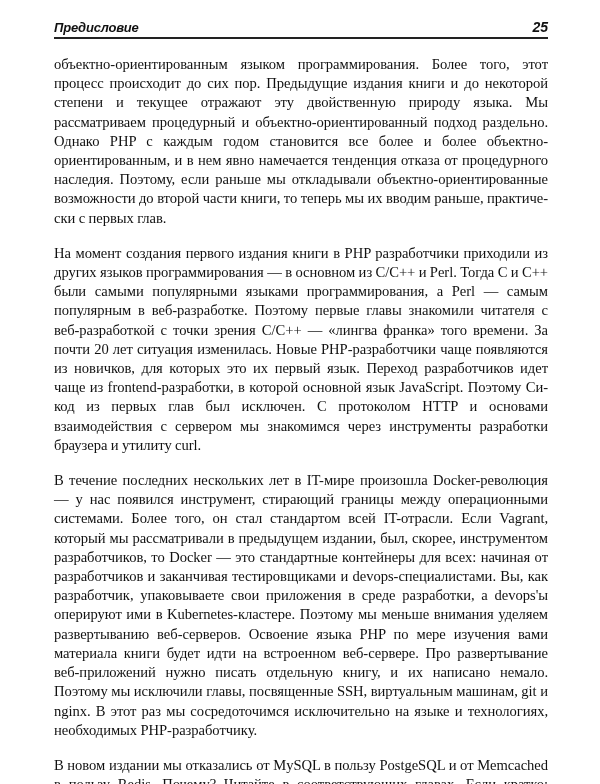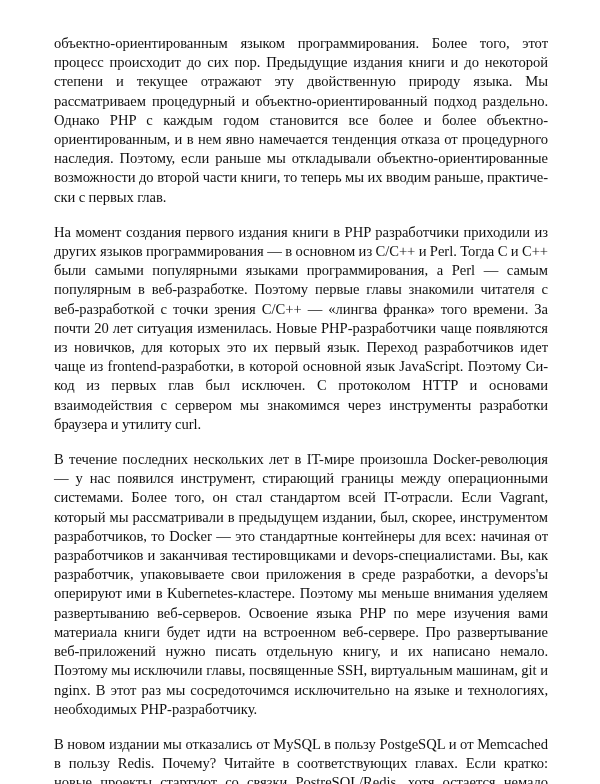--- a/index.html
+++ b/index.html
@@ -54,20 +54,24 @@
       margin: 16px 0 5px 0;
       hyphens: manual;
       letter-spacing: -0.05px;
       word-spacing: -0.2px;
     }
   </style>
 </head>
 <body>
 
 <div class="page">
+  <div class="running-header">
+    <span class="header-title">Предисловие</span>
+    <span class="page-number">25</span>
+  </div>
 
   <div class="body-text">
     <p class="paragraph">объектно-ориентированным языком программирования. Более того, этот процесс про­исходит до сих пор. Предыдущие издания книги и до некоторой степени и текущее от­ражают эту двойственную природу языка. Мы рассматриваем процедурный и объектно-ориентированный подход раздельно. Однако PHP с каждым годом становится все более и более объектно-ориентированным, и в нем явно намечается тенденция отказа от про­цедурного наследия. Поэтому, если раньше мы откладывали объектно-ориентиро­ванные возможности до второй части книги, то теперь мы их вводим раньше, практиче­ски с первых глав.</p>
     <p class="paragraph">На момент создания первого издания книги в PHP разработчики приходили из других языков программирования — в основном из C/C++ и Perl. Тогда C и C++ были самыми популярными языками программирования, а Perl — самым популярным в веб-разработке. Поэтому первые главы знакомили читателя с веб-разработкой с точки зре­ния C/C++ — «лингва франка» того времени. За почти 20 лет ситуация изменилась. Но­вые PHP-разработчики чаще появляются из новичков, для которых это их первый язык. Переход разработчиков идет чаще из frontend-разработки, в которой основной язык JavaScript. Поэтому Си-код из первых глав был исключен. С протоколом HTTP и осно­вами взаимодействия с сервером мы знакомимся через инструменты разработки брау­зера и утилиту curl.</p>
     <p class="paragraph">В течение последних нескольких лет в IT-мире произошла Docker-революция — у нас появился инструмент, стирающий границы между операционными системами. Более того, он стал стандартом всей IT-отрасли. Если Vagrant, который мы рассматривали в предыдущем издании, был, скорее, инструментом разработчиков, то Docker — это стандартные контейнеры для всех: начиная от разработчиков и заканчивая тестировщи­ками и devops-специалистами. Вы, как разработчик, упаковываете свои приложения в среде разработки, а devops'ы оперируют ими в Kubernetes-кластере. Поэтому мы меньше внимания уделяем развертыванию веб-серверов. Освоение языка PHP по мере изучения вами материала книги будет идти на встроенном веб-сервере. Про разверты­вание веб-приложений нужно писать отдельную книгу, и их написано немало. Поэтому мы исключили главы, посвященные SSH, виртуальным машинам, git и nginx. В этот раз мы сосредоточимся исключительно на языке и технологиях, необходимых PHP-раз­работчику.</p>
     <p class="paragraph">В новом издании мы отказались от MySQL в пользу PostgeSQL и от Memcached в поль­зу Redis. Почему? Читайте в соответствующих главах. Если кратко: новые проекты стартуют со связки PostreSQL/Redis, хотя остается немало старых проектов на связке MySQL/Memcached. Но PHP 8 вы, скорее всего, будете использовать для новых проек­тов, поэтому лучше ориентироваться на более актуальные технологии.</p>
 
   </div>
 </div>
 

